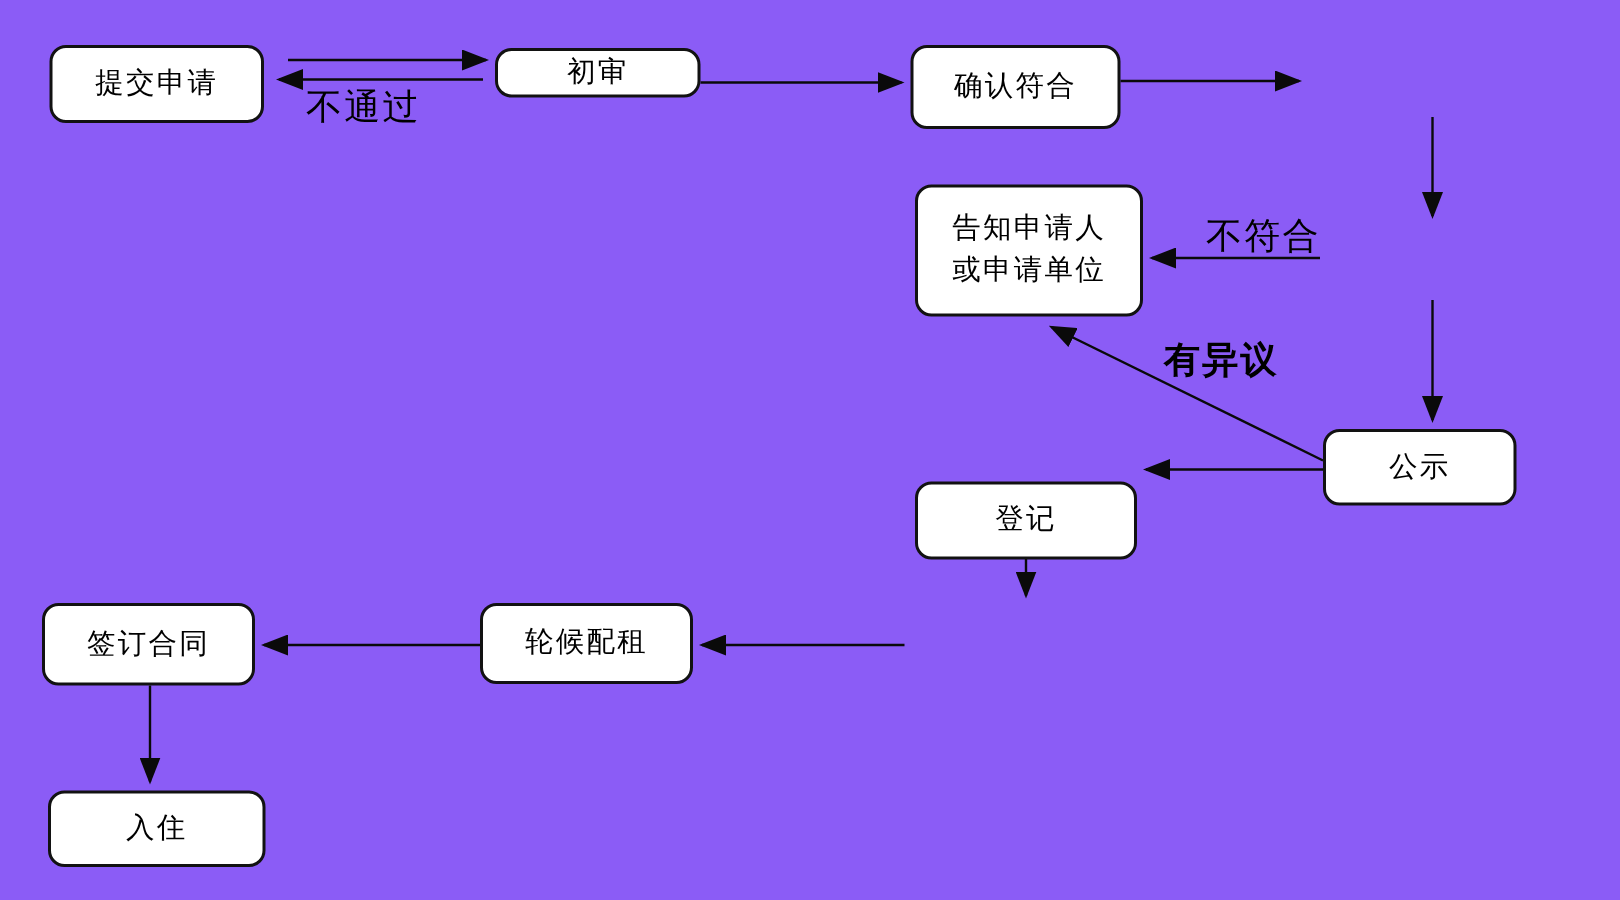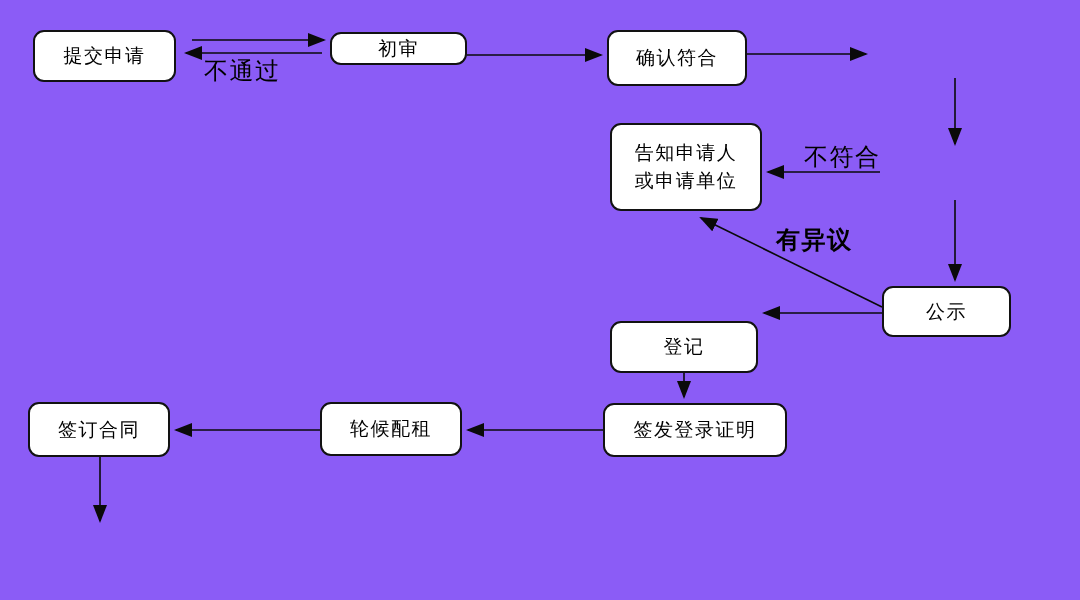--- a/index.html
+++ b/index.html
@@ -62,21 +62,21 @@
     <line x1="100" y1="457" x2="100" y2="521" marker-end="url(#arr)"></line>
   </svg>
 
   <div class="node n-submit">提交申请</div>
   <div class="node n-initial">初审</div>
   <div class="node n-confirm">确认符合</div>
   <div class="node n-notify">告知申请人
 或申请单位</div>
   <div class="node n-publicity">公示</div>
   <div class="node n-register">登记</div>
-  <div class="node n-issue">签发登录证明</div>
   <div class="node n-contract">签订合同</div>
   <div class="node n-waitlist">轮候配租</div>
+  <div class="node n-movein">入住</div>
 
   <div class="elabel l-notpassed">不通过</div>
   <div class="elabel l-noteligible">不符合</div>
   <div class="elabel l-objection">有异议</div>
 
 </div>
 
 </body></html>

